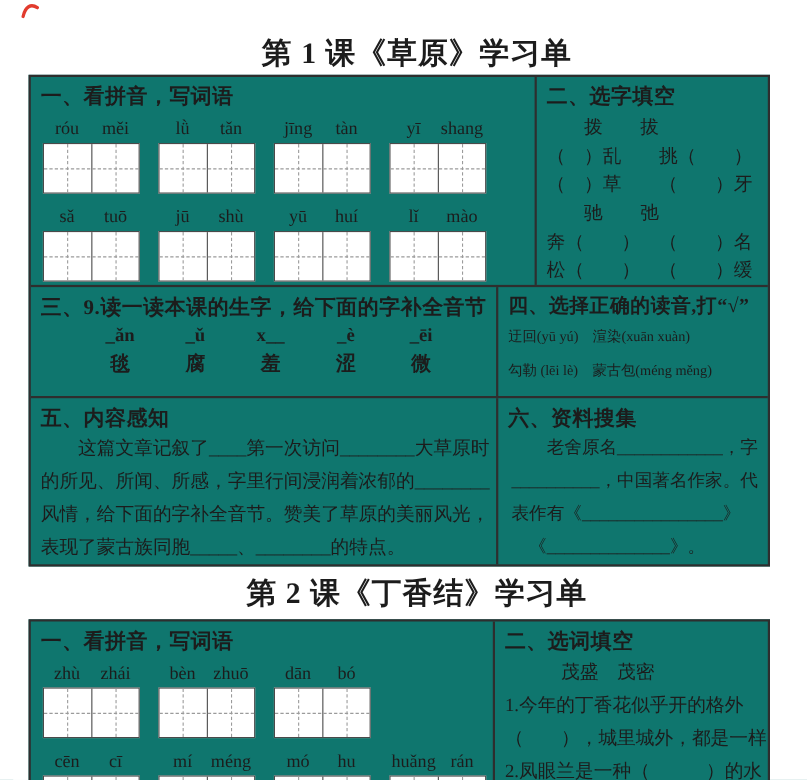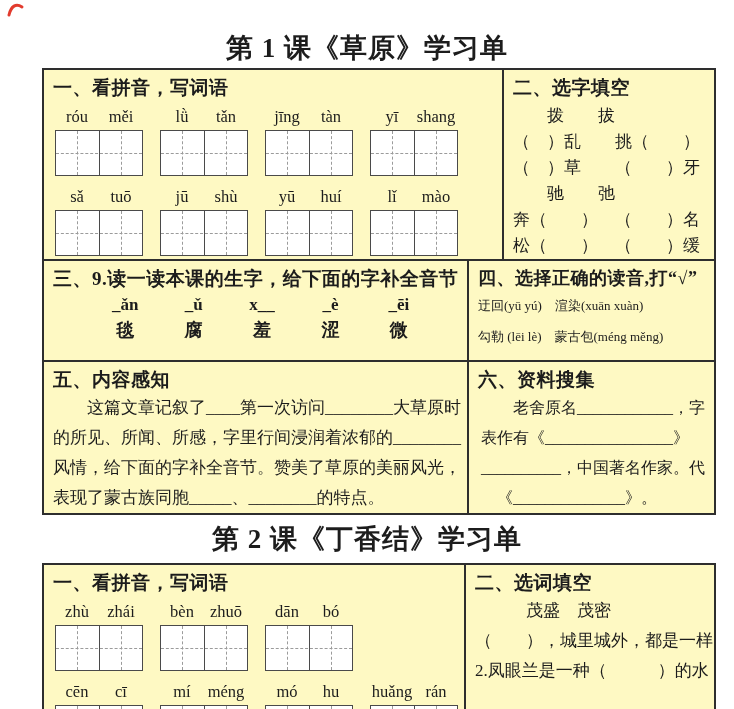--- a/index.html
+++ b/index.html
@@ -6,32 +6,32 @@
     --ink:#1c1c1c;
     --bd:#2e2e2e;
     --boxbd:#4a4a4a;
     --dash:#9b9b9b;
   }
   html,body{margin:0;padding:0;}
   body{
     width:734px;height:709px;overflow:hidden;background:#ffffff;
     font-family:"Liberation Serif","DejaVu Serif",serif;color:var(--ink);
   }
-  .page{position:relative;width:635px;height:709px;background:#fff;}
+  .page{position:relative;width:635px;height:709px;background:#fff;margin-left:12px;}
 
   .doc-title{
     position:absolute;left:0;width:734px;text-align:center;
     font-size:27px;font-weight:700;letter-spacing:1px;white-space:nowrap;
   }
   #title1{top:30px;}
   #title2{top:521px;}
 
   .tbl{
-    position:absolute;left:42px;width:674px;box-sizing:border-box;
-    border:2px solid var(--bd);background:#fef9c3;
+    position:absolute;left:14px;width:674px;box-sizing:border-box;
+    border:2px solid var(--bd);background:#0f766e;
   }
   #table1{top:68px;height:447px;}
   #table2{top:563px;height:200px;}
 
   .trow{display:grid;box-sizing:border-box;}
   #r1{grid-template-columns:458px 1fr;height:189px;}
   #r2{grid-template-columns:423px 1fr;height:101px;border-top:2px solid var(--bd);}
   #r3{grid-template-columns:423px 1fr;height:153px;border-top:2px solid var(--bd);}
   #r4{grid-template-columns:420px 1fr;height:198px;}
 
@@ -219,22 +219,22 @@
             <div class="tline">　　这篇文章记叙了____第一次访问________大草原时</div>
             <div class="tline">的所见、所闻、所感，字里行间浸润着浓郁的________</div>
             <div class="tline">风情，给下面的字补全音节。赞美了草原的美丽风光，</div>
             <div class="tline">表现了蒙古族同胞_____、________的特点。</div>
           </div>
       </div>
       <div class="cell right">
         <div class="shead">六、资料搜集</div>
         <div class="s6-lines">
             <div class="tline">　　老舍原名____________，字</div>
+            <div class="tline">__________，中国著名作家。代</div>
             <div class="tline">表作有《________________》</div>
-            <div class="tline">__________，中国著名作家。代</div>
             <div class="tline">　《______________》。</div>
           </div>
       </div>
     </div>
 
   </div>
 
   <div class="doc-title" id="title2">第 2 课《丁香结》学习单</div>
 
   <div class="tbl" id="table2">
@@ -315,20 +315,21 @@
                   <div class="pcell"></div>
                 </div>
               </div>
             </div>
           </div>
       </div>
       <div class="cell right">
         <div class="shead">二、选词填空</div>
         <div class="w2s2-lines">
             <div class="tline">　　　茂盛　茂密</div>
+            <div class="tline">1.今年的丁香花似乎开的格外</div>
             <div class="tline">（　　），城里城外，都是一样。</div>
             <div class="tline">2.凤眼兰是一种（　　　）的水</div>
           </div>
       </div>
     </div>
   </div>
 
 </div>
 
 </body></html>

